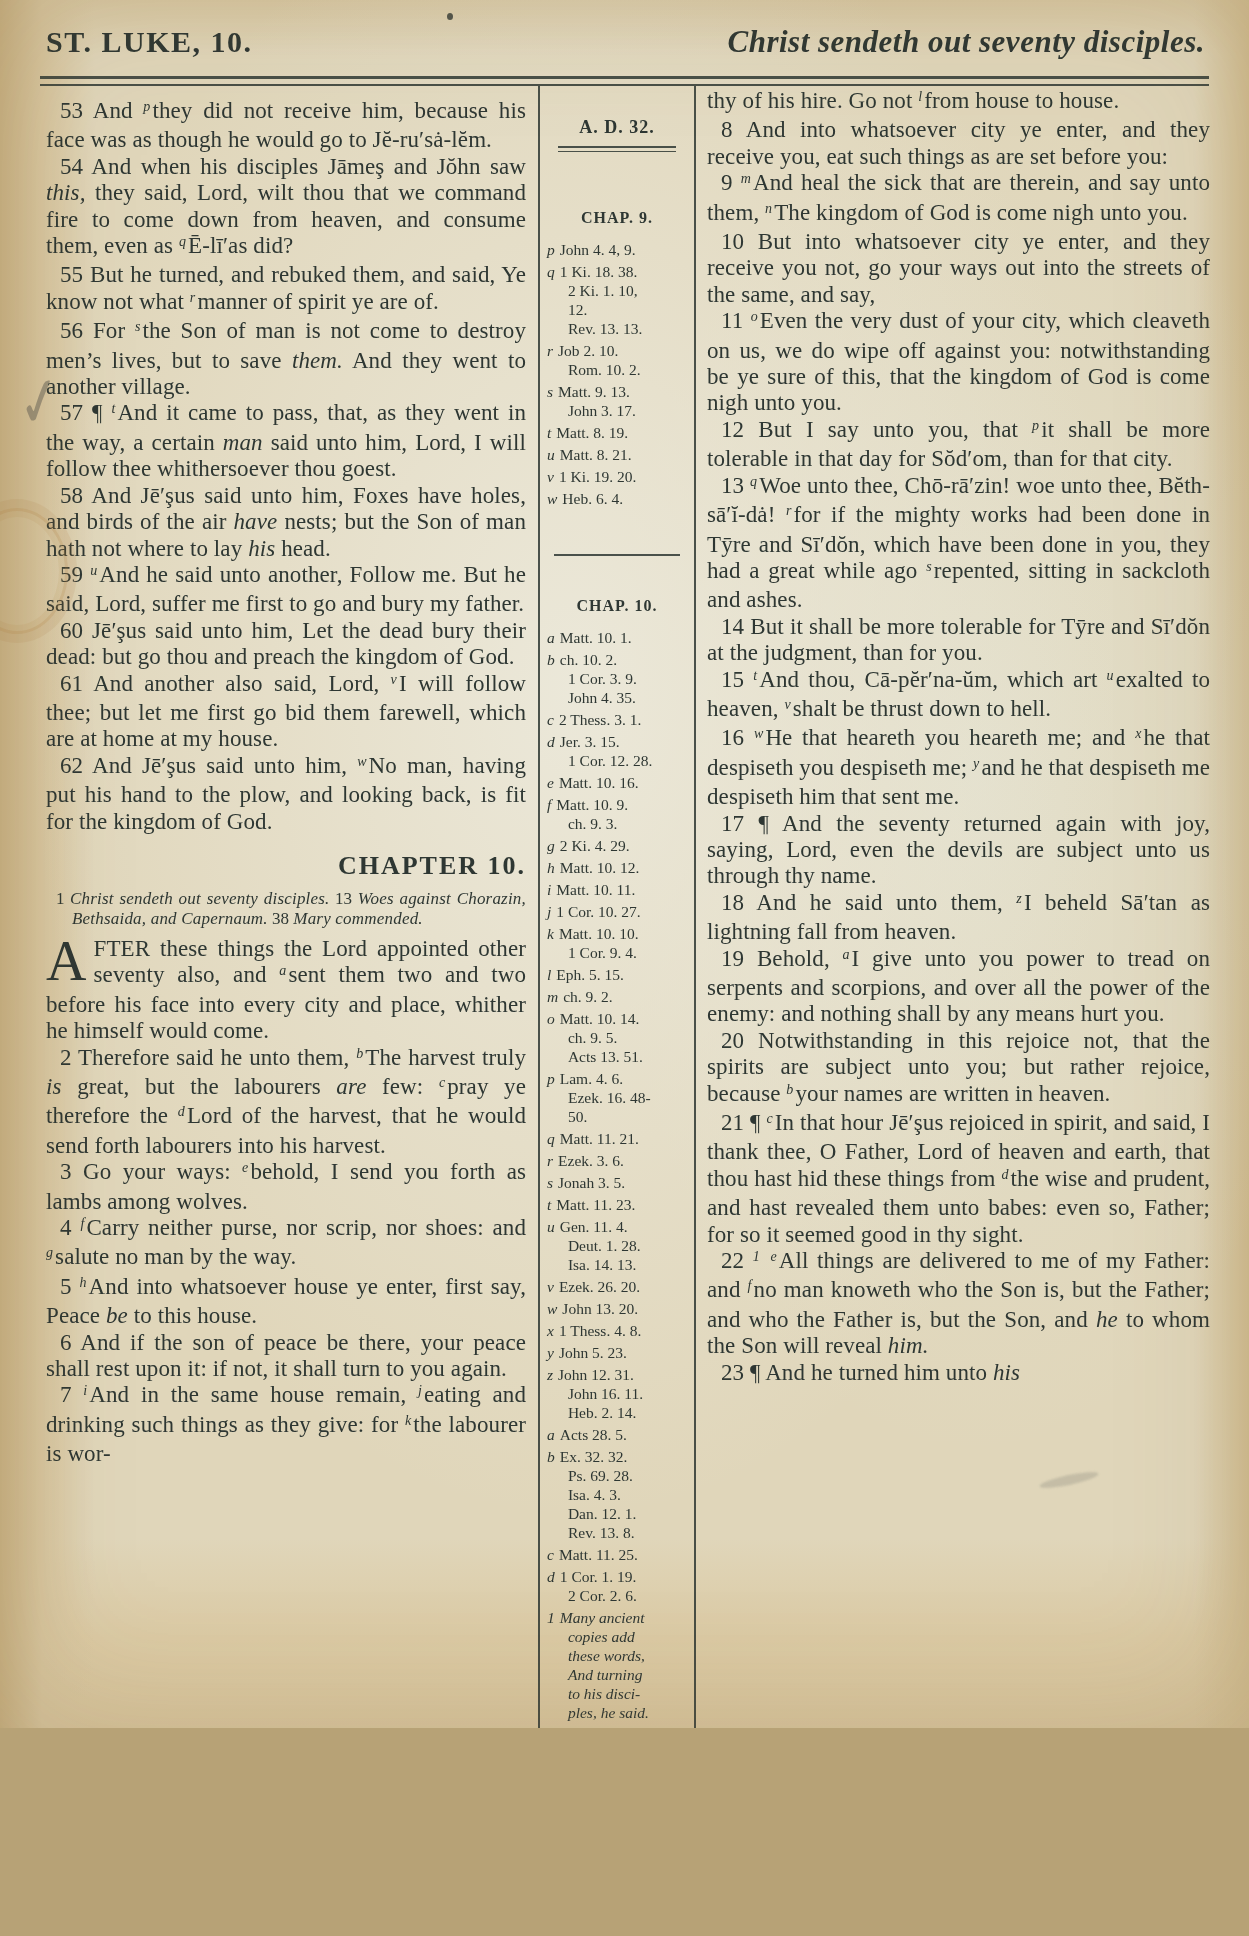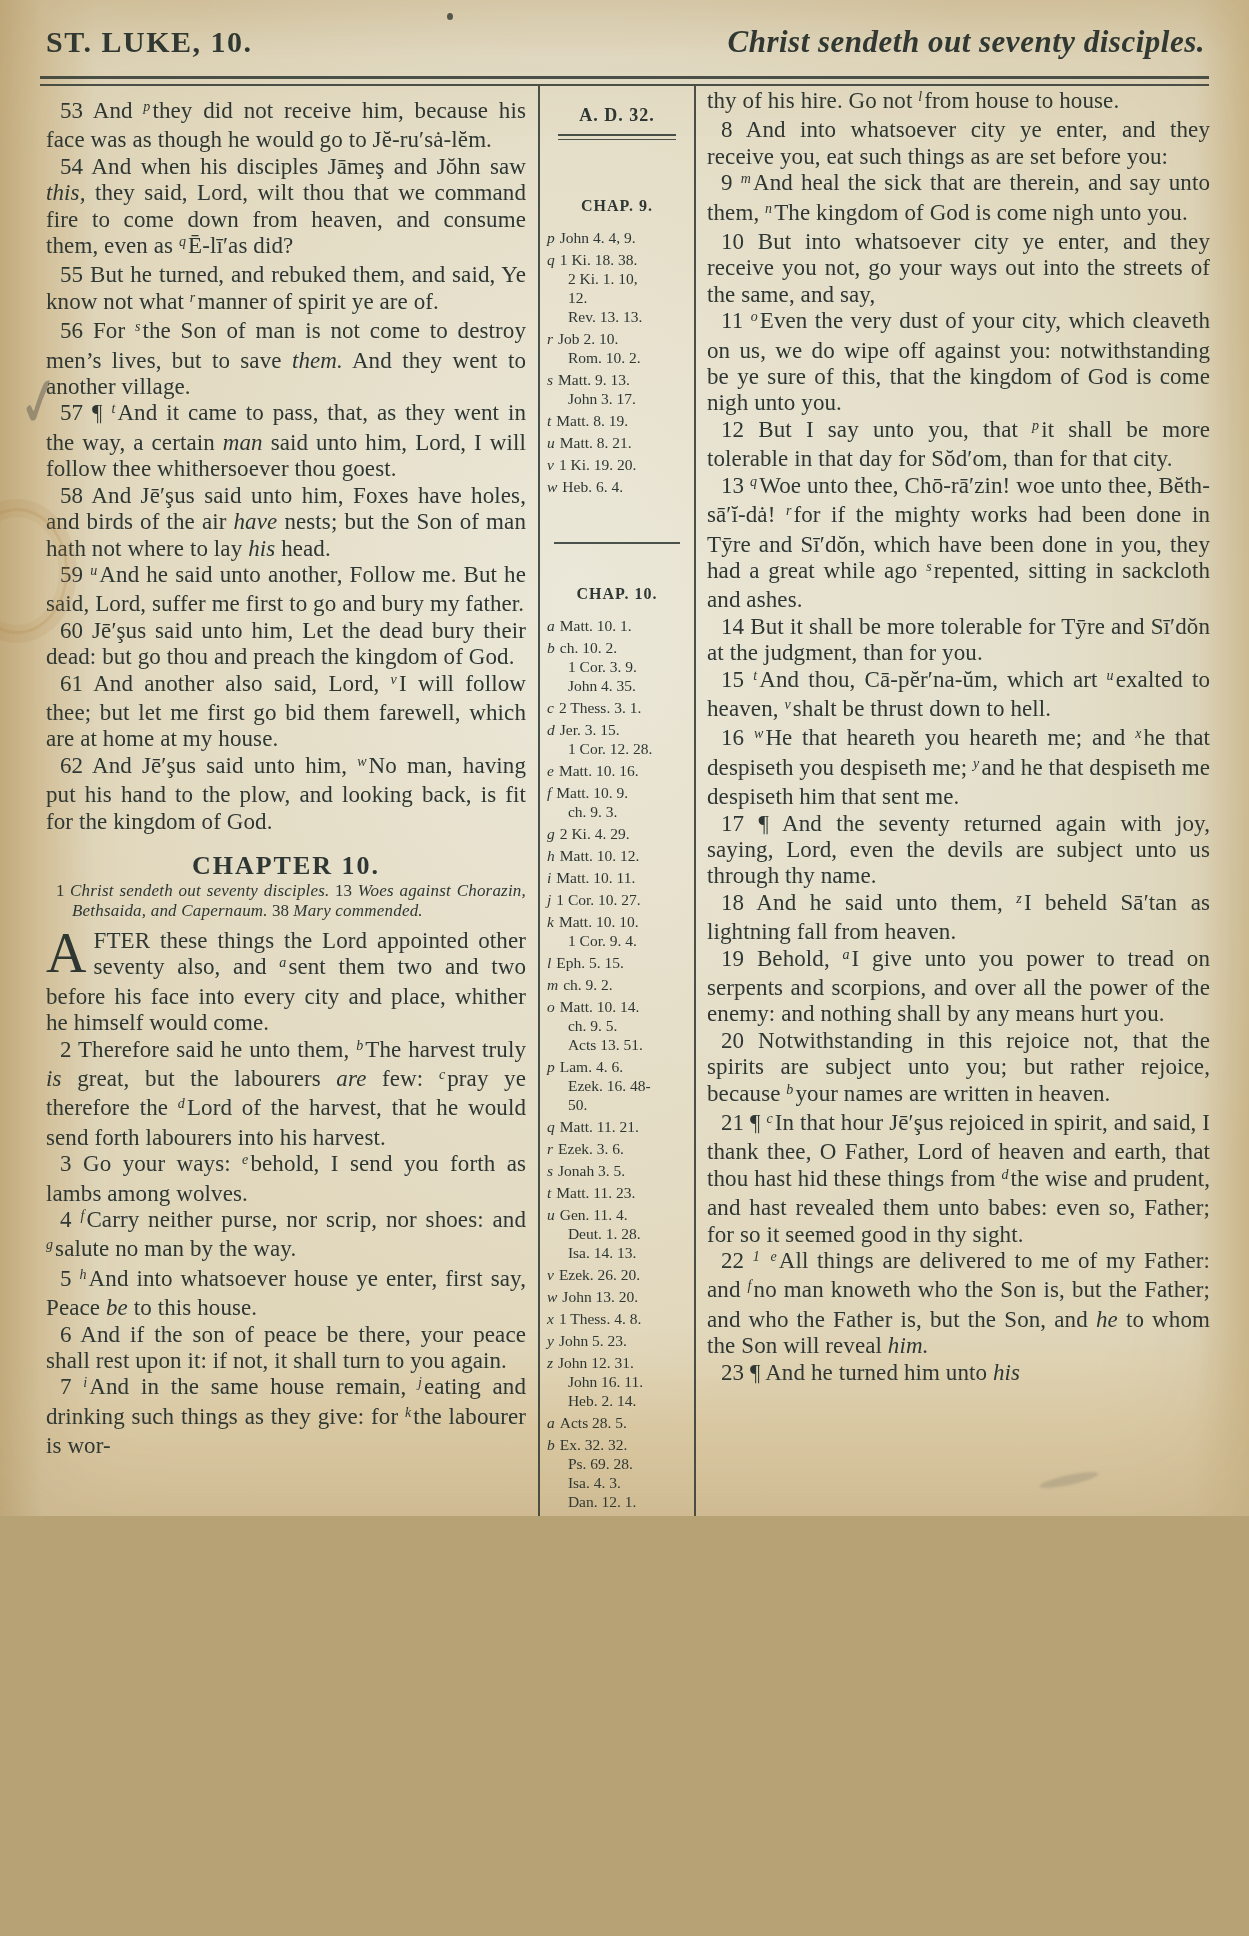--- a/index.html
+++ b/index.html
@@ -2,21 +2,21 @@
 <html><head>
 <meta charset="utf-8">
 <style>
   :root{
     --ink:#2e3733;
     --ink-soft:rgba(46,55,51,.85);
   }
   html,body{margin:0;padding:0;background:#b7a276;}
   .page{
     position:relative;
-    width:1249px;height:1516px;
+    width:1249px;height:1728px;
     margin:0 auto;
     overflow:hidden;
     color:var(--ink);
     font-family:"Liberation Serif","DejaVu Serif",serif;
     background:
       radial-gradient(ellipse 760px 1150px at 46% 40%, rgba(236,233,219,.95), rgba(236,233,219,0) 72%),
       radial-gradient(ellipse 500px 900px at 78% 45%, rgba(228,228,212,.65), rgba(228,228,212,0) 75%),
       linear-gradient(90deg, #c9b284 0px, #d7c59e 42px, rgba(215,197,158,0) 95px),
       linear-gradient(270deg, #d2be92 0px, rgba(210,190,146,0) 55px),
       linear-gradient(0deg, #d7c49c 0px, #dbcaa4 90px, rgba(219,202,164,0) 190px),
@@ -48,21 +48,21 @@
   
   .columns{
     position:absolute;top:86px;left:40px;width:1170px;height:1748px;
     display:flex;box-sizing:border-box;
   }
   .col-left{width:498px;box-sizing:border-box;padding:12px 12px 0 6px;}
   .col-center{
     width:158px;box-sizing:border-box;
     border-left:2px solid var(--ink-soft);
     border-right:2px solid var(--ink-soft);
-    padding:4px 7px;
+    padding:16px 7px;
     font-size:15.5px;line-height:19px;
   }
   .col-right{flex:1;box-sizing:border-box;padding:2px 0 0 11px;}
 
   
   .verse{
     margin:0;
     font-size:23px;line-height:26.4px;
     text-align:justify;
     text-indent:14px;
@@ -74,22 +74,22 @@
     font-size:14px;
     position:relative;top:-7px;
     margin-right:2px;
   }
   .dropcap{
     float:left;
     font-size:56px;line-height:44px;
     padding:3px 7px 0 0;
   }
   .chapter-heading{
-    margin:16px 0 0 0;
-    text-align:center;
+    margin:16px 0 8px 0;
+    text-align:right;
     font-size:26px;font-weight:bold;
     letter-spacing:2px;
   }
   .summary{
     margin:0 0 6px 0;
     font-size:17px;line-height:20.5px;
     text-align:justify;
     padding-left:26px;text-indent:-16px;
   }
   .summary em{letter-spacing:.2px;}

